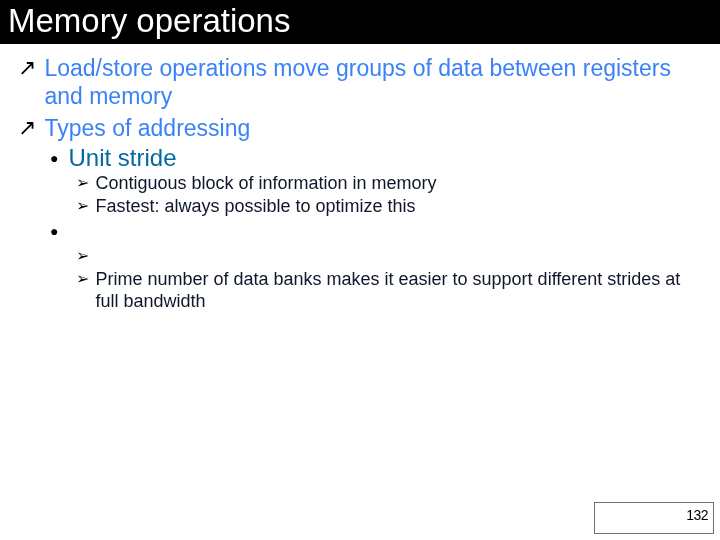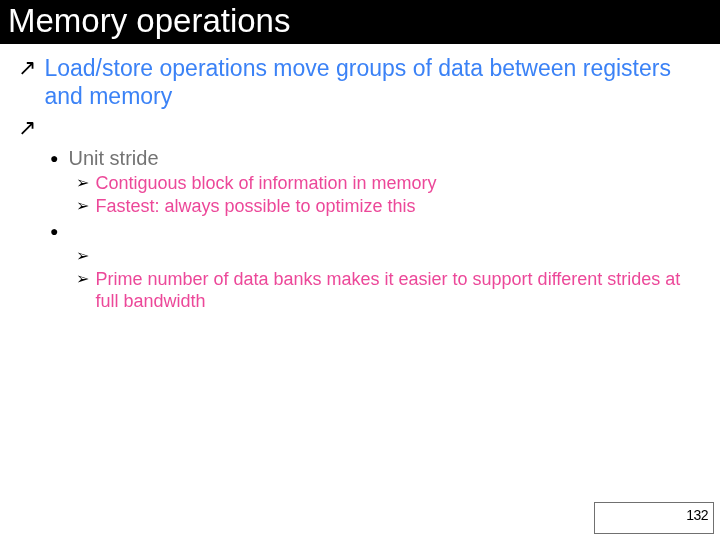--- a/index.html
+++ b/index.html
@@ -45,39 +45,39 @@
     margin-top: 2px;
     margin-bottom: 2px;
   }
   .level2 .bullet {
     color: #000000;
     font-size: 14px;
     line-height: 24px;
     margin-right: 10px;
   }
   .level2 .text {
-    color: #737373;
-    font-size: 20px;
+    color: #0369a1;
+    font-size: 24px;
     line-height: 24px;
   }
   .level3 {
     display: flex;
     align-items: flex-start;
     margin-left: 58px;
     margin-top: 1px;
   }
   .level3 .bullet {
     color: #000000;
     font-size: 16px;
     line-height: 22px;
     margin-right: 6px;
     font-family: "Segoe UI Symbol", "Arial Unicode MS", sans-serif;
   }
   .level3 .text {
-    color: #ec4899;
+    color: #0f172a;
     font-size: 18px;
     line-height: 22px;
   }
   .page-num-box {
     position: absolute;
     right: 6px;
     bottom: 6px;
     width: 120px;
     height: 32px;
     border: 1px solid #707070;
@@ -100,20 +100,21 @@
 
 <div class="content">
 
   <div class="level1">
     <span class="bullet">↗</span>
     <span class="text">Load/store operations move groups of data between registers and memory</span>
   </div>
 
   <div class="level1">
     <span class="bullet">↗</span>
+    <span class="text">Types of addressing</span>
   </div>
 
   <div class="level2">
     <span class="bullet">●</span>
     <span class="text">Unit stride</span>
   </div>
 
   <div class="level3">
     <span class="bullet">➢</span>
     <span class="text">Contiguous block of information in memory</span>

